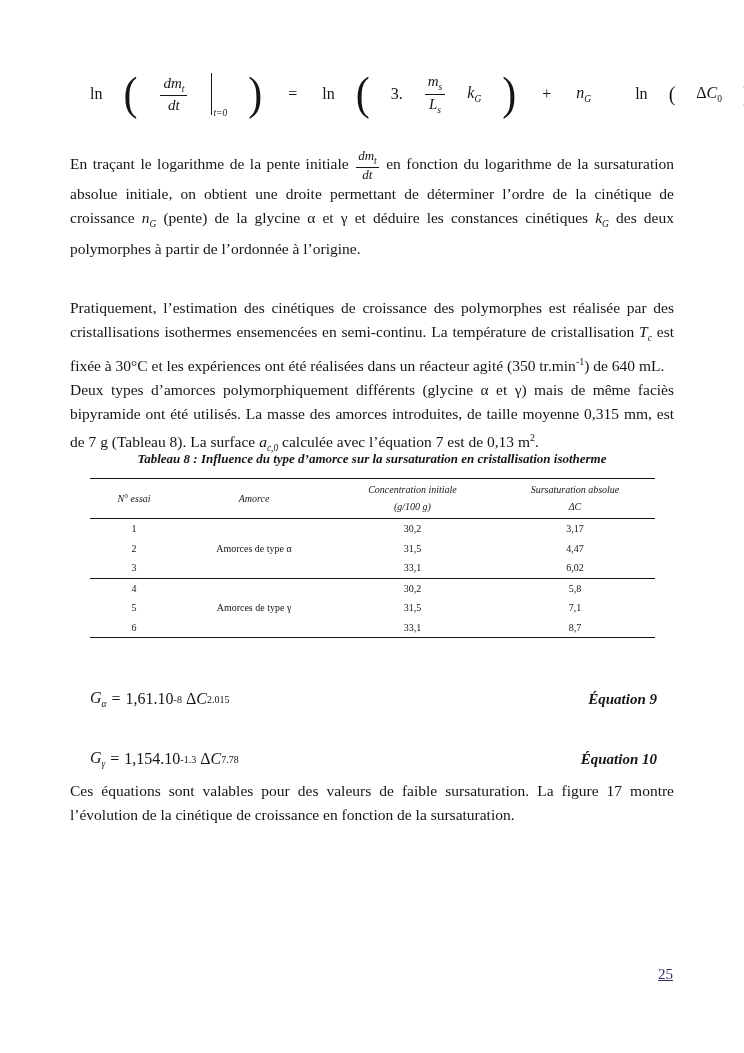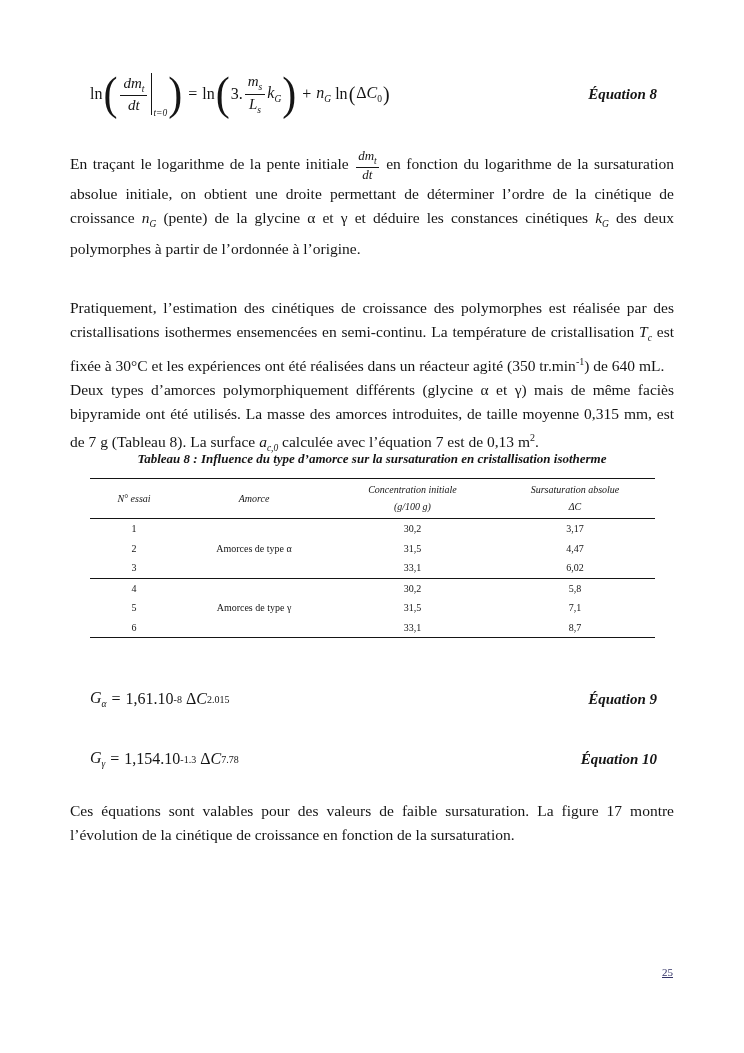--- a/index.html
+++ b/index.html
@@ -73,29 +73,29 @@
   table.data thead tr { border-bottom: 1px solid #151515; }
   table.data tbody.grp-a { border-bottom: 1px solid #151515; }
   table.data th {
     font-style: italic; font-weight: normal; text-align: center;
     vertical-align: middle; line-height: 17px; padding: 2px 0 3px;
   }
   table.data td { text-align: center; line-height: 19.5px; padding: 0; vertical-align: middle; }
 
   .pagenum {
     position: absolute; top: 966px; right: 71px;
-    font-size: 11px; color: #333366; text-decoration: underline;
+    font-size: 15px; color: #333366; text-decoration: underline;
   }
 </style>
 </head>
 <body>
 
 <div class="page">
 
-  <div class="eqrow" style="top:66px; height:56px;">
+  <div class="eqrow" style="top:66px; height:56px;gap:20px;">
     <span class="tok">ln</span>
       <span class="bigp">(</span>
       <span class="frac it">
         <span class="num"><span>dm</span><sub class="vs">t</sub></span>
         <span class="den">dt</span>
       </span>
       <span class="eval">
         <span class="vbar"></span>
         <span class="evalsub">t=0</span>
       </span>
@@ -202,17 +202,17 @@
   <div class="eqrow" style="top:744px; height:30px;">
     <span class="it"><span>G</span><sub class="vs">γ</sub></span>
       <span class="op">=</span>
       <span>1,154.10</span>
       <sup class="vp">-1.3</sup>
       <span style="margin-left:4px;"><span>Δ</span><span class="it">C</span></span>
       <sup class="vp">7.78</sup>
     <span class="eqlabel">Équation 10</span>
   </div>
 
-  <div class="para" style="top:786px;">Ces équations sont valables pour des valeurs de faible sursaturation. La figure 17 montre l’évolution de la cinétique de croissance en fonction de la sursaturation.</div>
+  <div class="para" style="top:766px;">Ces équations sont valables pour des valeurs de faible sursaturation. La figure 17 montre l’évolution de la cinétique de croissance en fonction de la sursaturation.</div>
 
   <div class="pagenum">25</div>
 
 </div>
 
 </body></html>

